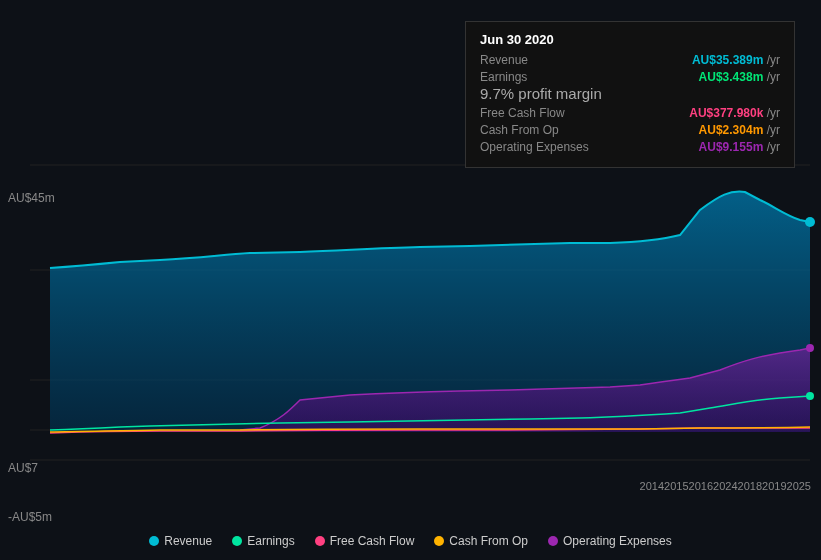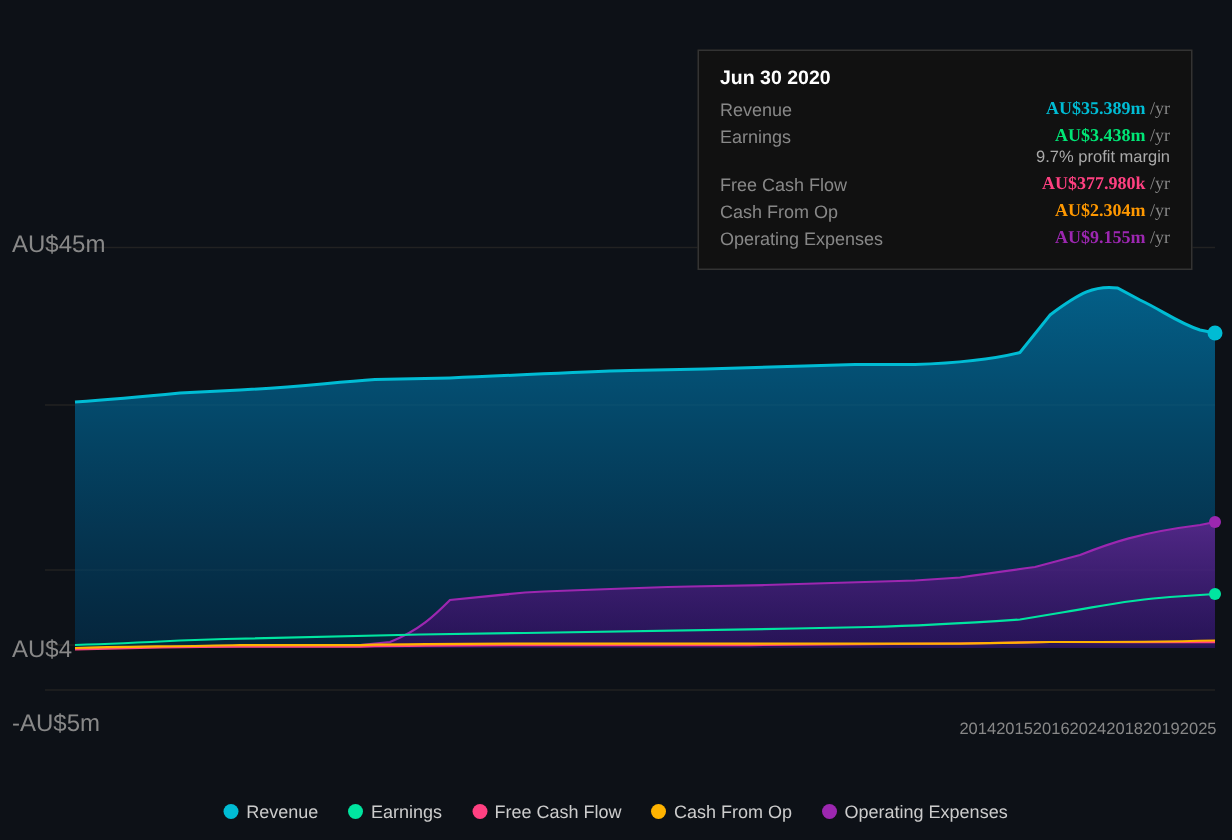--- a/index.html
+++ b/index.html
@@ -12,21 +12,21 @@
       overflow: hidden;
       position: relative;
     }
     .chart-container {
       position: relative;
       width: 821px;
       height: 560px;
     }
     .tooltip-box {
       position: absolute;
-      top: 33px;
+      top: 21px;
       left: 465px;
       background: #111;
       border: 1px solid #333;
       padding: 10px 14px;
       width: 330px;
       z-index: 10;
     }
     .tooltip-date {
       color: #fff;
       font-size: 13px;
@@ -34,39 +34,40 @@
       margin-bottom: 6px;
     }
     .tooltip-row {
       display: flex;
       justify-content: space-between;
       align-items: center;
       margin-bottom: 3px;
       font-size: 12px;
     }
     .tooltip-label { color: #888; }
-    .tooltip-value { font-weight: bold; font-family: Liberation Serif, serif; }
+    .tooltip-value { font-weight: bold; }
     .tooltip-sub {
       color: #aaa;
       font-size: 11px;
       margin-top: -2px;
       margin-bottom: 3px;
       padding-left: 0;
     }
     .cyan { color: #00bcd4; }
     .green { color: #00e676; margin-left: 12px; }
     .pink { color: #ff4081; }
     .orange { color: #ff9800; text-align: right; }
     .purple { color: #9c27b0; margin-left: 31px; }
 
     .y-axis-label {
       position: absolute;
-      font-size: 16px;
+      font-size: 12px;
       color: #888;
       left: 8px;
+      margin-top: 36px;
     }
     .y-top { top: 155px; }
     .y-mid { top: 425px; }
     .y-neg { top: 474px; }
 
     .x-axis {
       position: absolute;
       bottom: 68px;
       left: 30px;
       right: 10px;
@@ -233,21 +234,21 @@
              C 740 428, 770 428, 810 427" fill="none" stroke="#ffb300" stroke-width="1.5"></path>
 
     <circle cx="810" cy="222" r="5" fill="#00bcd4"></circle>
 
     <circle cx="810" cy="348" r="4" fill="#9c27b0"></circle>
 
     <circle cx="810" cy="396" r="4" fill="#00e5a0"></circle>
   </svg>
 
   <div class="y-axis-label y-top">AU$45m</div>
-  <div class="y-axis-label y-mid">AU$4</div>
+  <div class="y-axis-label y-mid">AU$7</div>
   <div class="y-axis-label y-neg">-AU$5m</div>
 
   <div class="x-axis">
     <span class="x-label">2014</span>
     <span class="x-label">2015</span>
     <span class="x-label">2016</span>
     <span class="x-label">2024</span>
     <span class="x-label">2018</span>
     <span class="x-label">2019</span>
     <span class="x-label">2025</span>
@@ -256,21 +257,21 @@
   <div class="tooltip-box">
     <div class="tooltip-date">Jun 30 2020</div>
     <div class="tooltip-row">
       <span class="tooltip-label">Revenue</span>
       <span class="tooltip-value cyan">AU$35.389m <span style="color:#888;font-weight:normal">/yr</span></span>
     </div>
     <div class="tooltip-row">
       <span class="tooltip-label">Earnings</span>
       <span class="tooltip-value green">AU$3.438m <span style="color:#888;font-weight:normal">/yr</span></span>
     </div>
-    <div class="tooltip-sub" style="text-align:right; color:#aaa; font-size:11px; margin-bottom:4px;">9.7% profit margin</div>
+    <div class="tooltip-sub" style="color:#aaa; font-size:15px; margin-bottom:4px;">9.7% profit margin</div>
     <div class="tooltip-row">
       <span class="tooltip-label">Free Cash Flow</span>
       <span class="tooltip-value pink">AU$377.980k <span style="color:#888;font-weight:normal">/yr</span></span>
     </div>
     <div class="tooltip-row">
       <span class="tooltip-label">Cash From Op</span>
       <span class="tooltip-value orange">AU$2.304m <span style="color:#888;font-weight:normal">/yr</span></span>
     </div>
     <div class="tooltip-row">
       <span class="tooltip-label">Operating Expenses</span>

